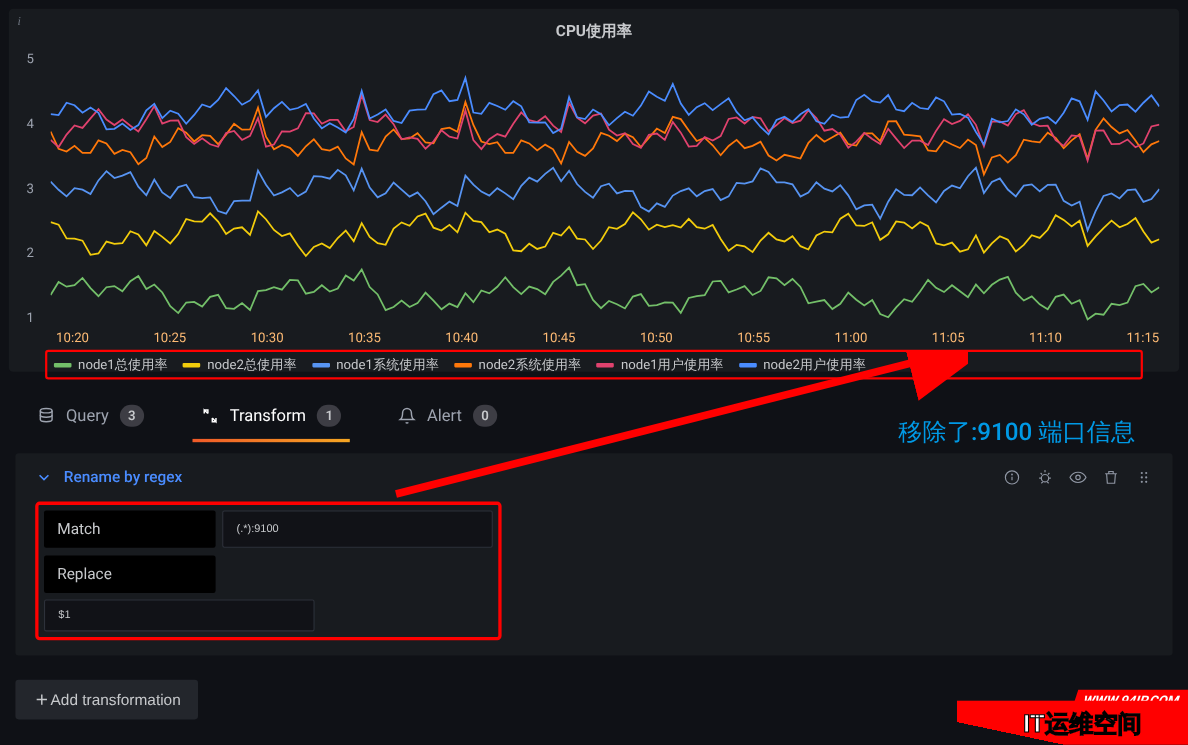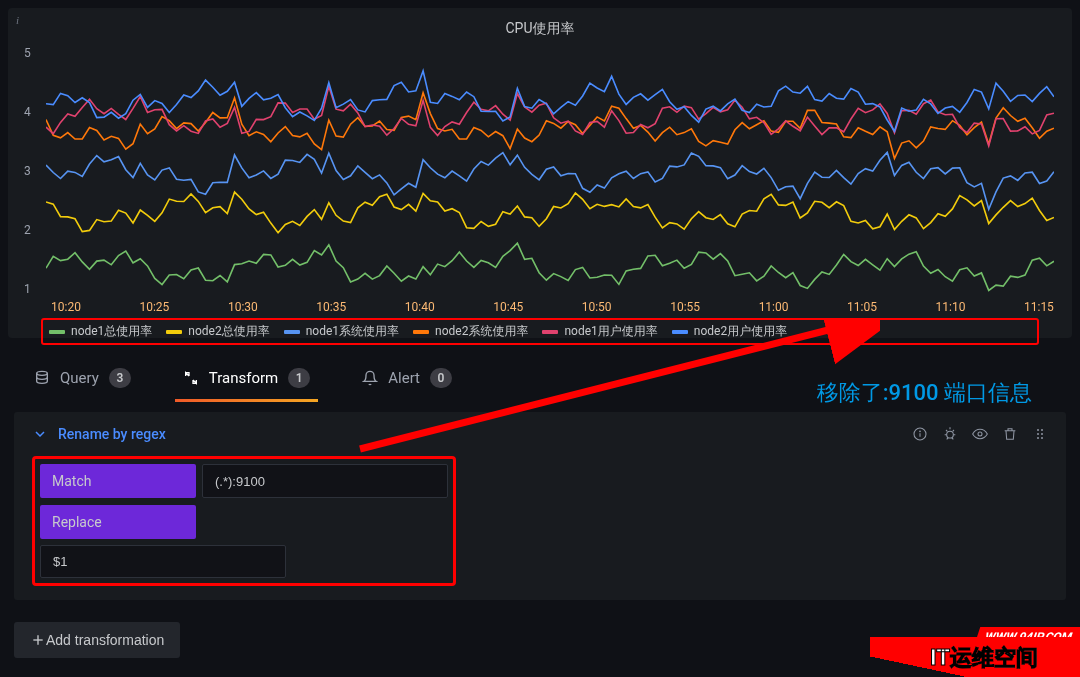--- a/index.html
+++ b/index.html
@@ -17,21 +17,21 @@
   background: #181b1f;
   border-radius: 4px;
   margin: 8px;
   padding: 8px;
   position: relative;
 }
 .chart-panel { height: 330px; }
 .panel-title {
   text-align: center;
   font-size: 14px;
-  font-weight: 400;
+  font-weight: 700;
   color: #c7c9cc;
   padding: 4px 0 8px;
 }
 .info-icon {
   position: absolute;
   top: 6px;
   left: 8px;
   color: #6e7580;
   font-size: 11px;
   font-style: italic;
@@ -131,35 +131,35 @@
 .form-rows {
   margin-top: 14px;
   display: inline-block;
   border: 3px solid #ff0000;
   border-radius: 4px;
   padding: 5px;
 }
 .form-row { display: flex; gap: 6px; margin-bottom: 7px; }
 .form-row:last-child { margin-bottom: 0; flex-direction: column; }
 .form-label {
-  background: #6d28d9;
+  background: #000000;
   width: 156px;
   padding: 9px 12px;
   font-size: 14px;
   color: #c7c9cc;
   border-radius: 2px;
 }
 .form-input {
   background: #111217;
   border: 1px solid #2d313a;
   border-radius: 2px;
   width: 246px;
   padding: 8px 12px;
   color: #c7c9cc;
-  font-size: 13px;
+  font-size: 10px;
   outline: none;
 }
 .add-btn {
   background: #23262c;
   border: none;
   color: #c7c9cc;
   padding: 10px 16px;
   font-size: 14px;
   border-radius: 3px;
   margin: 12px 14px;

